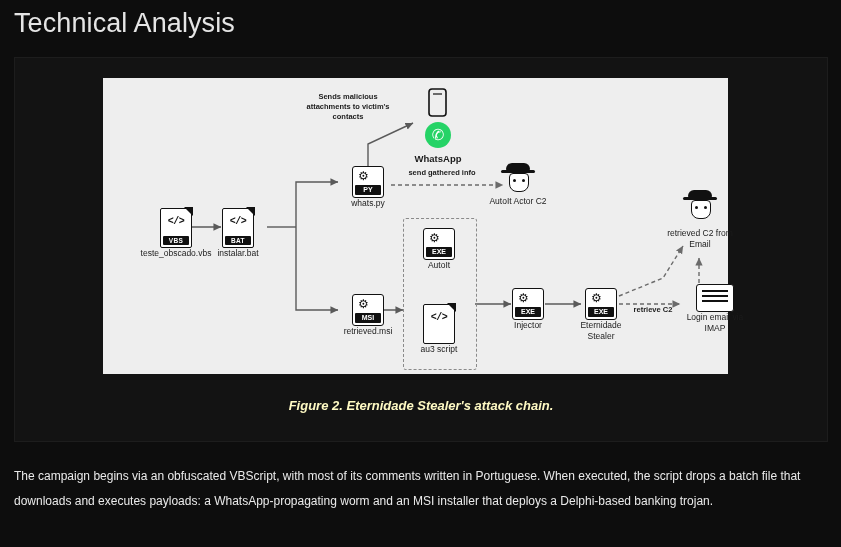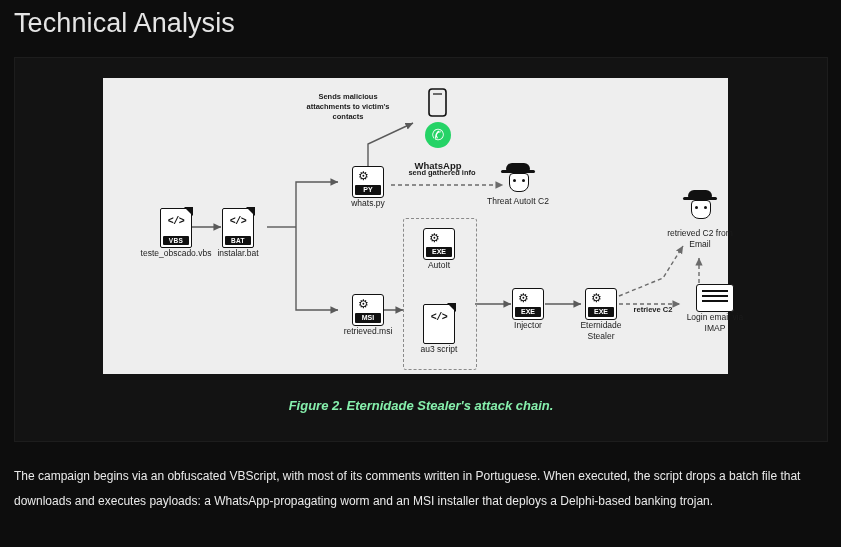--- a/index.html
+++ b/index.html
@@ -46,21 +46,21 @@
   }
   .figure-caption {
     position: absolute;
     left: 0;
     top: 340px;
     width: 812px;
     text-align: center;
     font-style: italic;
     font-weight: bold;
     font-size: 13px;
-    color: #86efac;
+    color: #fef9c3;
   }
   .body-text {
     position: absolute;
     left: 14px;
     top: 464px;
     width: 812px;
     font-size: 12px;
     line-height: 25px;
     color: #eaeaea;
   }
@@ -312,37 +312,37 @@
       <div class="node" style="left:295px; top:10px; width:80px;">
         <div style="position:relative;height:34px;">
           <svg width="80" height="34" style="position:absolute;left:0;top:0;">
             <rect x="31" y="1" width="17" height="27" rx="3" fill="none" stroke="#111" stroke-width="1.6"></rect>
             <line x1="35" y1="6" x2="44" y2="6" stroke="#111" stroke-width="1.2"></line>
           </svg>
         </div>
         <div class="wa">
           <div class="glyph">✆</div>
         </div>
-        <div class="nodelabel" style="font-weight:bold;font-size:9.5px;margin-top:12px;">WhatsApp</div>
+        <div class="nodelabel" style="font-weight:bold;font-size:9.5px;margin-top:5px;">WhatsApp</div>
       </div>
 
       <div class="annot" style="left:196px; top:14px; width:98px;">Sends malicious attachments to victim's contacts</div>
 
       <div class="annot" style="left:296px; top:90px; width:86px;">send gathered info</div>
 
       <div class="node" style="left:375px; top:85px; width:80px;">
         <div class="actor">
           <div class="hat"></div>
             <div class="brim"></div>
           <div class="face">
               <span class="eye" style="left:3px;"></span>
               <span class="eye" style="right:3px;"></span>
             </div>
         </div>
-        <div class="nodelabel wrap" style="margin-top:3px;">Threat AutoIt C2</div>
+        <div class="nodelabel wrap" style="margin-top:3px;">AutoIt Actor C2</div>
       </div>
 
       <div class="node" style="left:222px; top:216px; width:86px;">
         <div class="sqbox">
           <div class="gear">⚙</div>
           <div class="tag">MSI</div>
         </div>
         <div class="nodelabel">retrieved.msi</div>
       </div>
 

